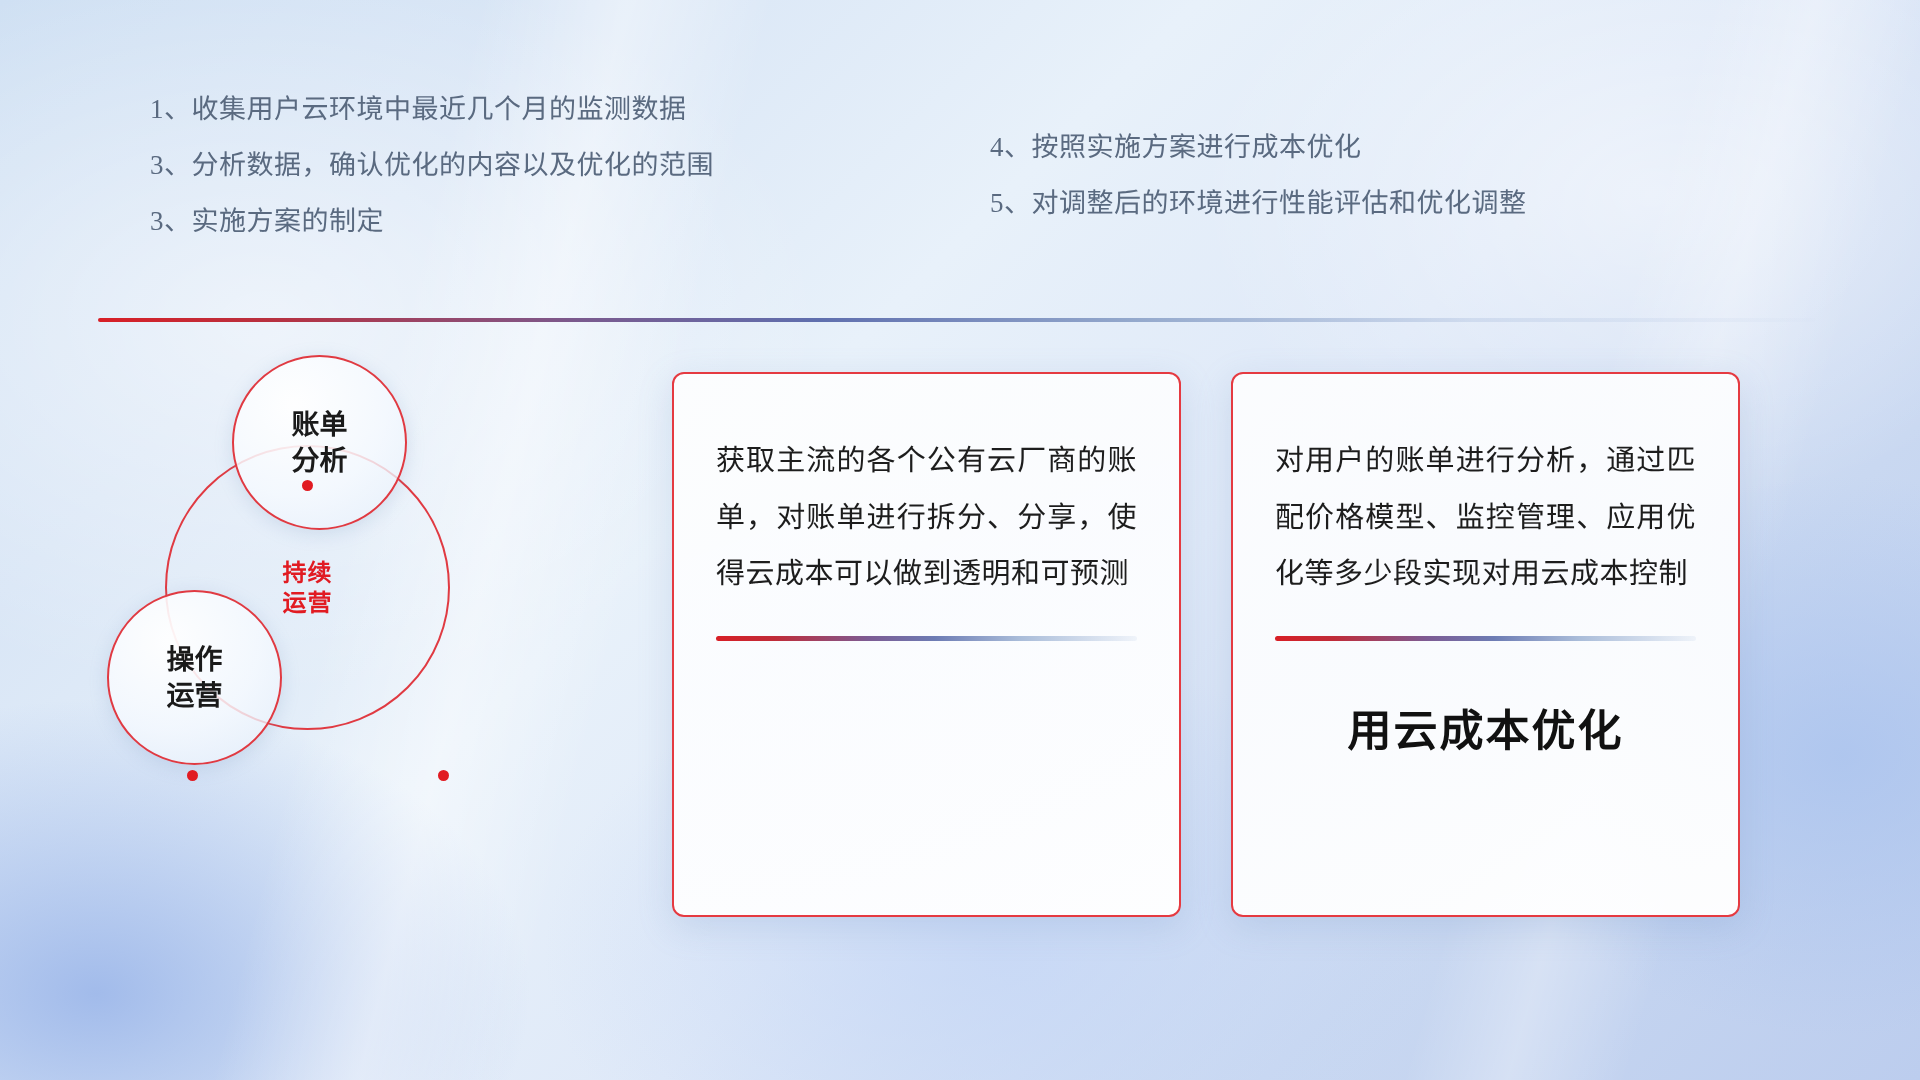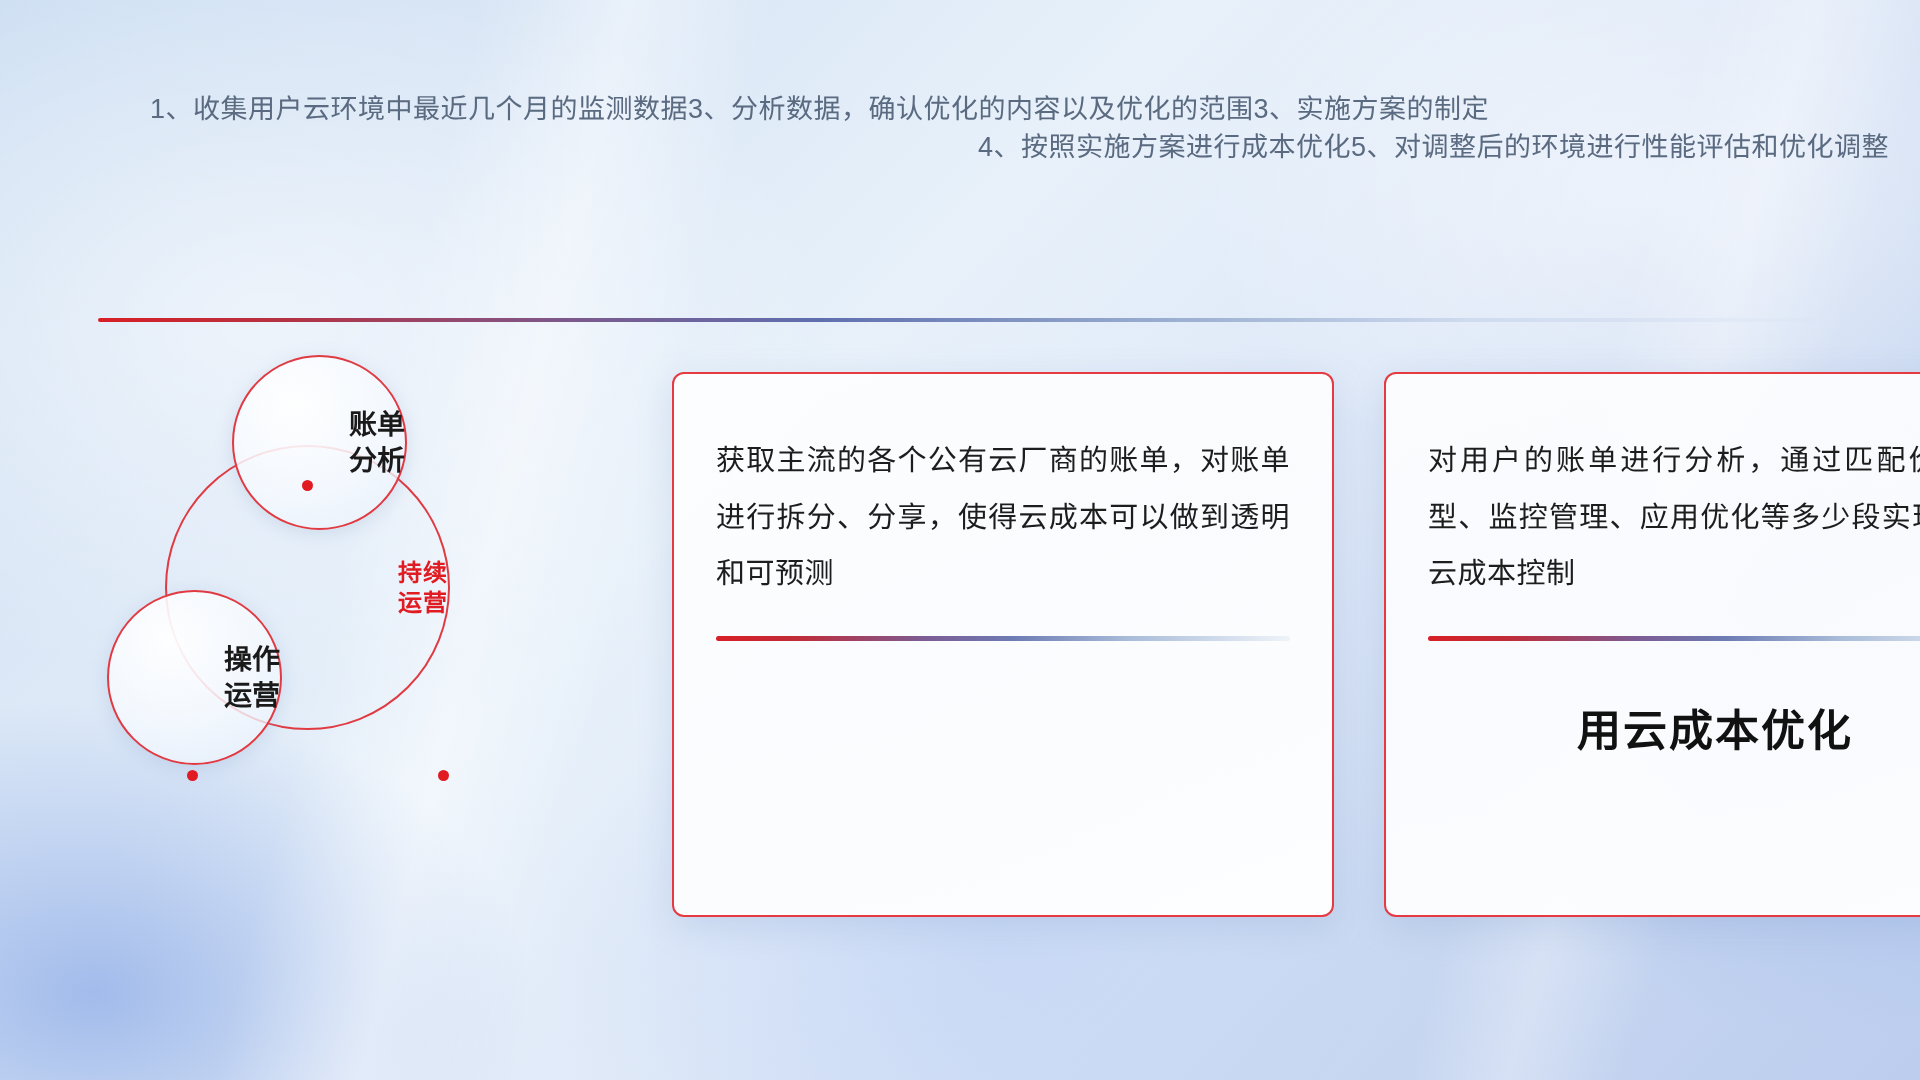--- a/index.html
+++ b/index.html
@@ -51,23 +51,23 @@
 
   .steps {
     position: absolute;
     top: 96px;
     left: 150px;
     width: 1650px;
     display: flex;
     gap: 108px;
     z-index: 3;
   }
-  .step-col { display: flex; flex-direction: row; }
+  .step-col { display: flex; flex-direction: column; font-family: Liberation Serif, serif; }
   .step-col.left { width: 720px; }
-  .step-col.right { width: 760px; padding-top: 38px; }
+  .step-col.right { width: 760px; padding-top: 38px; margin-left: 12px; }
 
   .step-line {
     font-size: 27px;
     color: #5a6a80;
     line-height: 1.0;
     margin-bottom: 29px;
     letter-spacing: 0.5px;
     white-space: nowrap;
   }
 
@@ -90,21 +90,21 @@
     width: 530px;
     height: 590px;
     z-index: 4;
   }
   .circle {
     position: absolute;
     border-radius: 50%;
     border: 2px solid #e03a42;
     display: flex;
     align-items: center;
-    justify-content: flex-end;
+    justify-content: center;
     text-align: center;
     box-sizing: border-box;
   }
   .circle.small {
     width: 175px;
     height: 175px;
     background: radial-gradient(circle at 35% 28%, rgba(255,255,255,0.95) 0%, rgba(246,250,255,0.82) 55%, rgba(228,238,250,0.72) 100%);
     box-shadow: 0 4px 18px rgba(120,150,190,0.22);
     font-size: 28px;
     font-weight: bold;
@@ -146,21 +146,21 @@
   
   .cards {
     position: absolute;
     left: 672px;
     top: 372px;
     display: flex;
     gap: 50px;
     z-index: 4;
   }
   .card {
-    width: 662px;
+    width: 509px;
     height: 545px;
     border: 2px solid #e53a41;
     border-radius: 12px;
     background: linear-gradient(160deg, rgba(255,255,255,0.86) 0%, rgba(252,253,255,0.93) 45%, rgba(255,255,255,0.97) 100%);
     box-shadow: 0 10px 34px rgba(120,150,195,0.22);
     box-sizing: border-box;
     padding: 58px 42px 0 42px;
     display: flex;
     flex-direction: column;
   }

